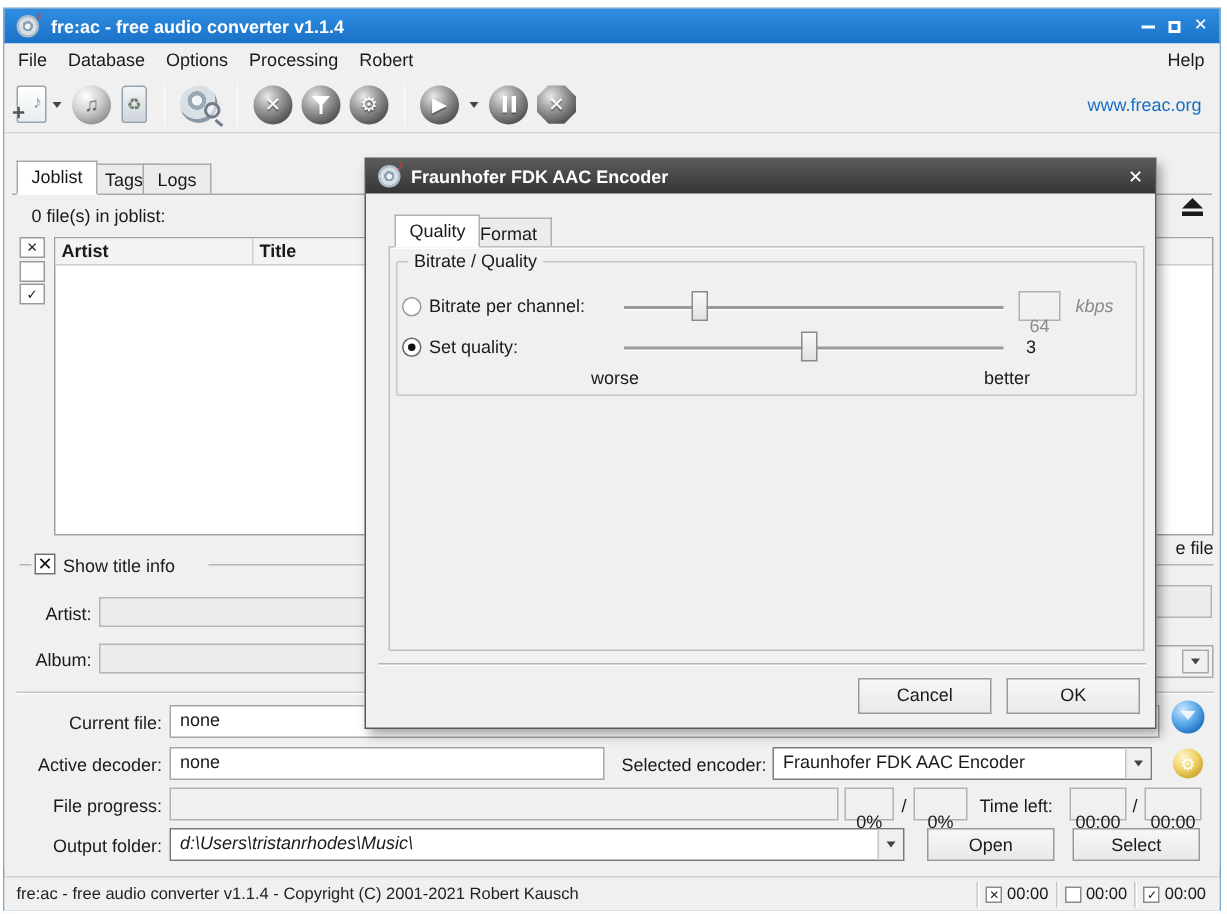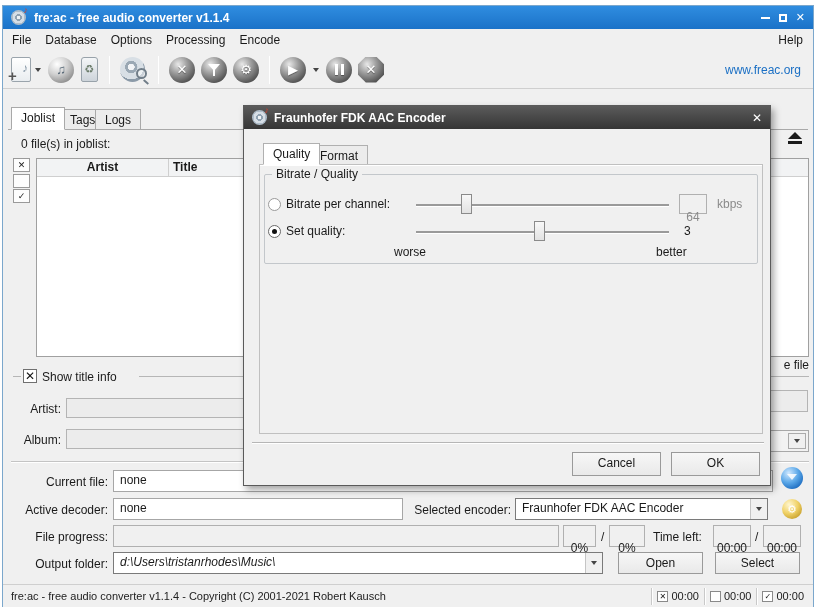--- a/index.html
+++ b/index.html
@@ -65,21 +65,21 @@
   .tab.active { background:#fff; height:23px; top:18px; z-index:3; }
   #main-tabline { position:absolute; left:5px; top:40px; width:800px; height:1px; background:#a9a9a9; z-index:1; }
   .tab.active { border-bottom:1px solid #fff; }
 
   #joblist-count { position:absolute; left:18px; top:48px; }
 
   .sel-btn { position:absolute; left:10px; width:17px; height:14px; background:#fdfdfd; border:1px solid #9a9a9a; font-size:9px; line-height:12px; text-align:center; color:#222; cursor:pointer; }
 
   #jobtable { position:absolute; left:33px; top:69px; width:773px; height:199px; background:#fff; border:1px solid #a0a0a0; }
   #jobtable .hdr { display:flex; height:18px; background:#f2f3f4; border-bottom:1px solid #cfcfcf; font-weight:bold; }
-  #jobtable .hdr .c1 { width:132px; padding:1px 4px; border-right:1px solid #cfcfcf;text-align:center; }
+  #jobtable .hdr .c1 { width:132px; padding:1px 4px; border-right:1px solid #cfcfcf; }
   #jobtable .hdr .c2 { flex:1; padding:1px 4px; }
 
   
   #eject-btn { position:absolute; left:779px; top:40px; width:26px; height:17px; display:flex; flex-direction:column; align-items:center; justify-content:center; cursor:pointer; }
   #eject-btn .tri { width:0; height:0; border-left:7px solid transparent; border-right:7px solid transparent; border-bottom:7px solid #1a1a1a; }
   #eject-btn .bar { width:14px; height:3px; background:#1a1a1a; margin-top:2px; }
 
   #right-partial-label { position:absolute; left:740px; top:269px; width:66px; text-align:right; }
   .disabled-field { background:#ececec; border:1px solid #b4b4b4; }
   #right-field { position:absolute; left:698px; top:301px; width:107px; height:22px; }
@@ -132,21 +132,21 @@
   #dlg-group-title { position:absolute; left:28px; top:61px; background:#f0f0f0; padding:0 4px; }
 
   .radio { position:absolute; width:13px; height:13px; border:1px solid #6a6a6a; border-radius:50%; background:#fff; }
   .radio.off { border-color:#9a9a9a; }
   .radio.on::after { content:""; position:absolute; left:3px; top:3px; width:5px; height:5px; border-radius:50%; background:#111; }
 
   .slider-track { position:absolute; width:253px; height:2px; background:#9a9a9a; box-shadow:0 1px 0 #fff; }
   .slider-thumb { position:absolute; width:11px; height:20px; background:linear-gradient(#f8f8f8,#e2e2e2); border:1px solid #8a8a8a; cursor:pointer; }
 
   #bitrate-box { position:absolute; left:435px; top:88px; width:28px; height:20px; color:#8a8a8a; }
-  .gray { color:#8a8a8a; }
+  .gray { color:#8a8a8a;font-style:italic; }
   .dlg-btn { position:absolute; width:89px; height:24px; }
   #dlg-sep { position:absolute; left:8px; top:336px; width:512px; height:1px; background:#b6b6b6; box-shadow:0 1px 0 #fff; }
 </style>
 </head>
 <body>
 
 <div id="screen">
   <div id="window">
 
     <div id="titlebar">
@@ -157,21 +157,21 @@
         <div class="wc wc-max"></div>
         <div class="wc wc-close">✕</div>
       </div>
     </div>
 
     <div id="menubar">
       <span class="menu-item">File</span>
       <span class="menu-item">Database</span>
       <span class="menu-item">Options</span>
       <span class="menu-item">Processing</span>
-      <span class="menu-item">Encode</span>
+      <span class="menu-item">Robert</span>
       <span class="menu-item menu-help">Help</span>
     </div>
 
     <div id="toolbar">
       <div class="doc-icon">
         <span class="note">♪</span>
         <span class="plus">+</span>
       </div>
       <div class="drop-arr"></div>
       <div class="sphere silver">

